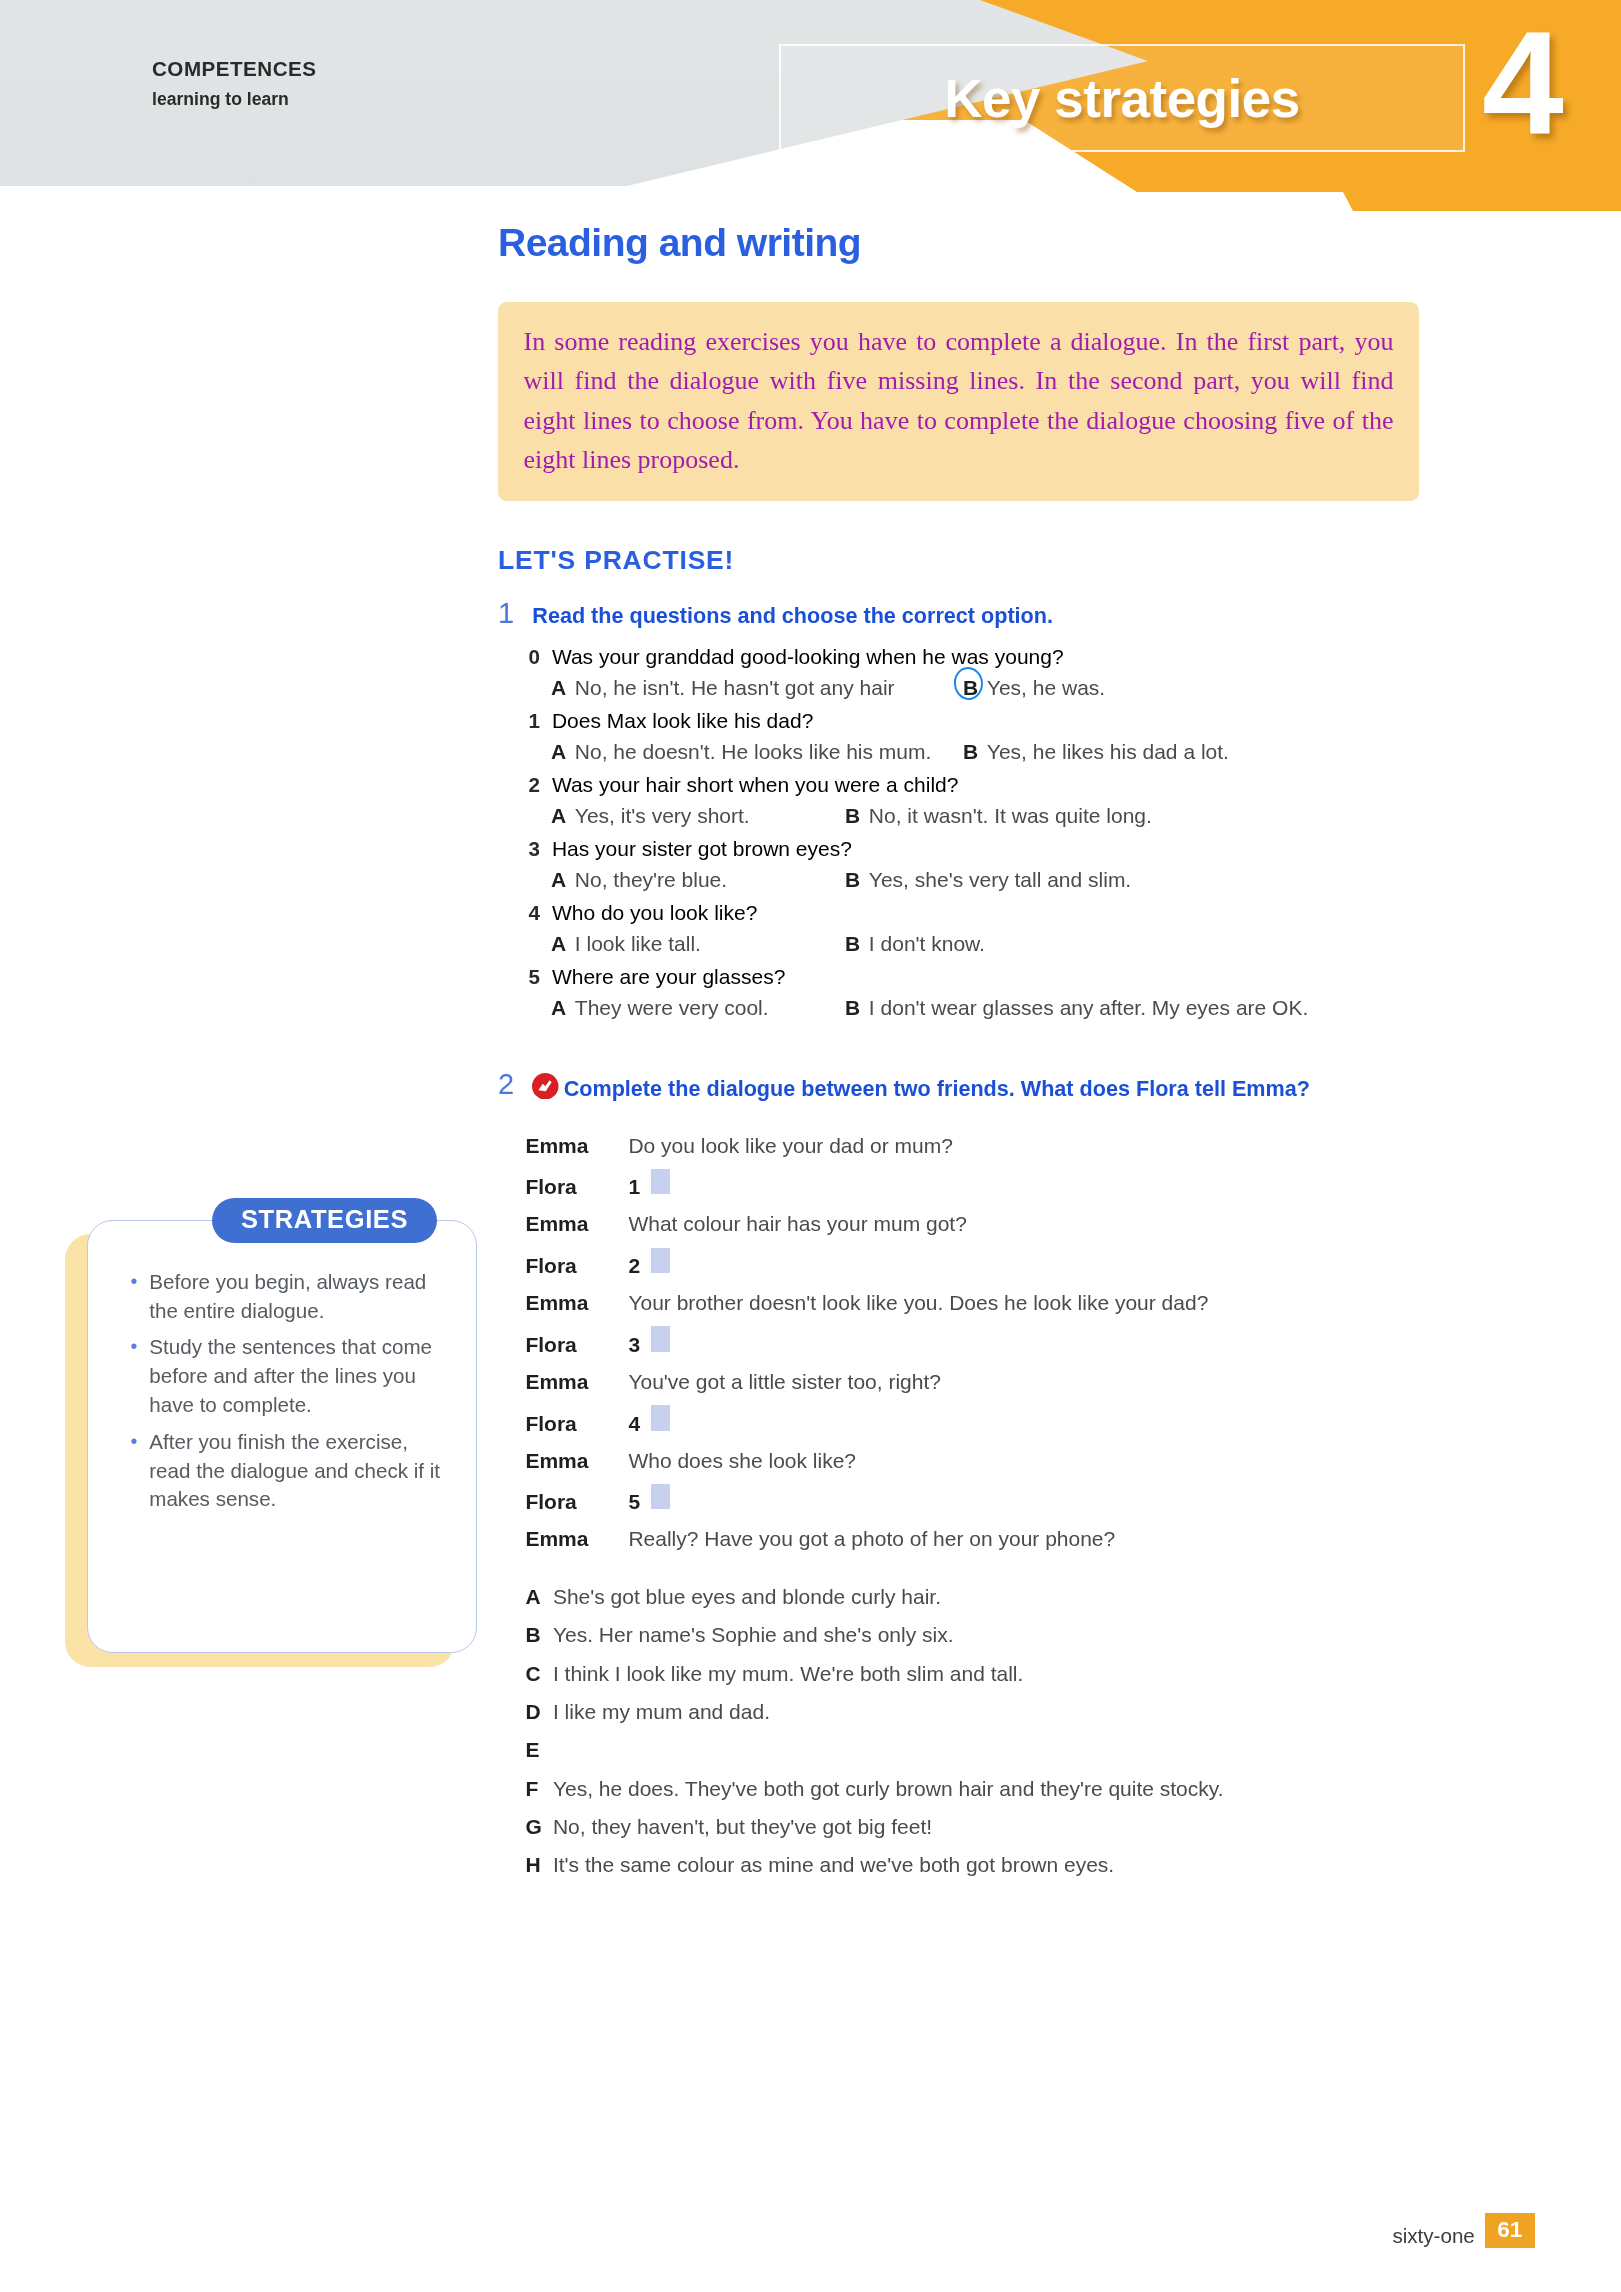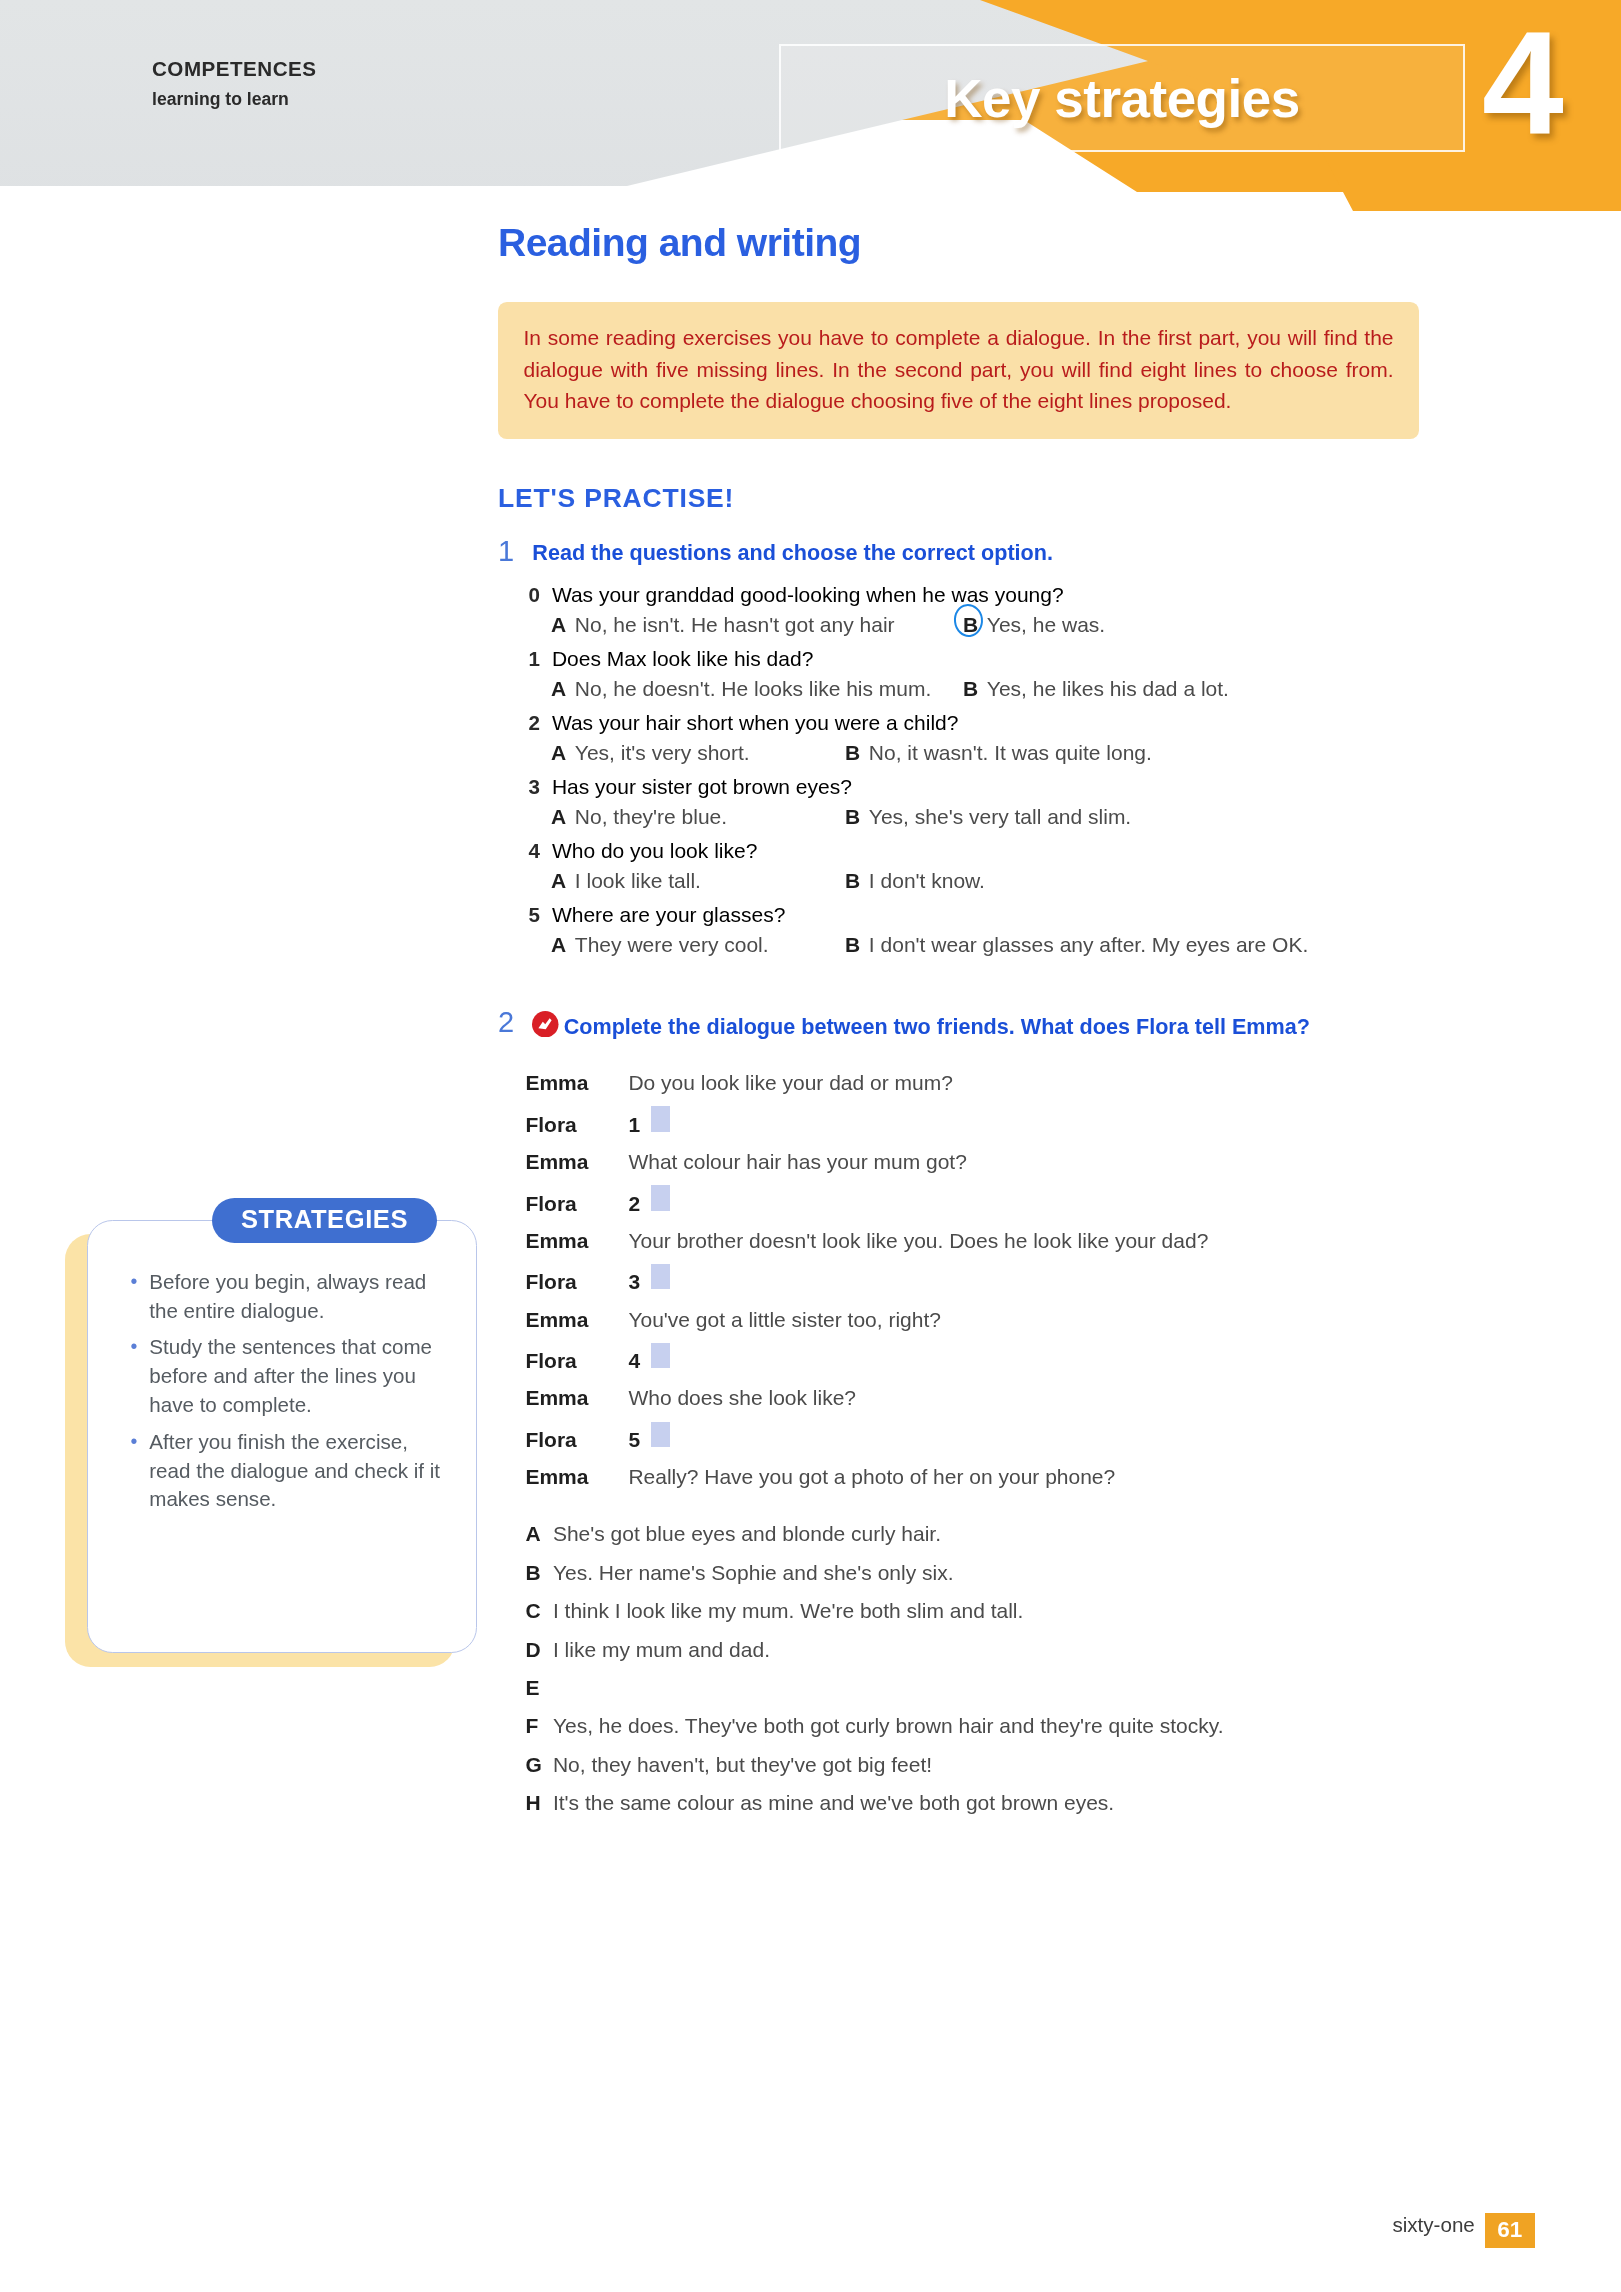--- a/index.html
+++ b/index.html
@@ -136,25 +136,25 @@
   }
 
   .intro-box {
     background: #fae0a8;
     border-radius: 8.8px;
     padding: 19.6px 25.5px 21.6px 25.5px;
     width: 921px;
     box-sizing: border-box;
   }
   .intro-text {
-    font-size: 21px;
+    font-size: 26px;
     line-height: 1.52;
-    color: #b91c1c;
+    color: #a21caf;
     text-align: justify;
-    font-family: Liberation Sans, sans-serif;
+    font-family: Liberation Serif, serif;
   }
 
   .practise-heading {
     color: #2a5fe0;
     font-size: 26.5px;
     font-weight: bold;
     letter-spacing: 0.8px;
     margin: 44px 0 21.6px 0;
     font-family: "Liberation Sans", sans-serif;
   }
@@ -345,21 +345,21 @@
     font-size: 19.6px;
     line-height: 1.40;
   }
 
   
   .footer {
     position: absolute;
     right: 86px;
     bottom: 45px;
     display: flex;
-    align-items: flex-start;
+    align-items: flex-end;
     gap: 9.8px;
   }
   .footer-word {
     font-size: 20.6px;
     color: #3c3c3c;
     font-family: "Liberation Sans", sans-serif;
   }
   .footer-page {
     background: #f0a323;
     color: #ffffff;

